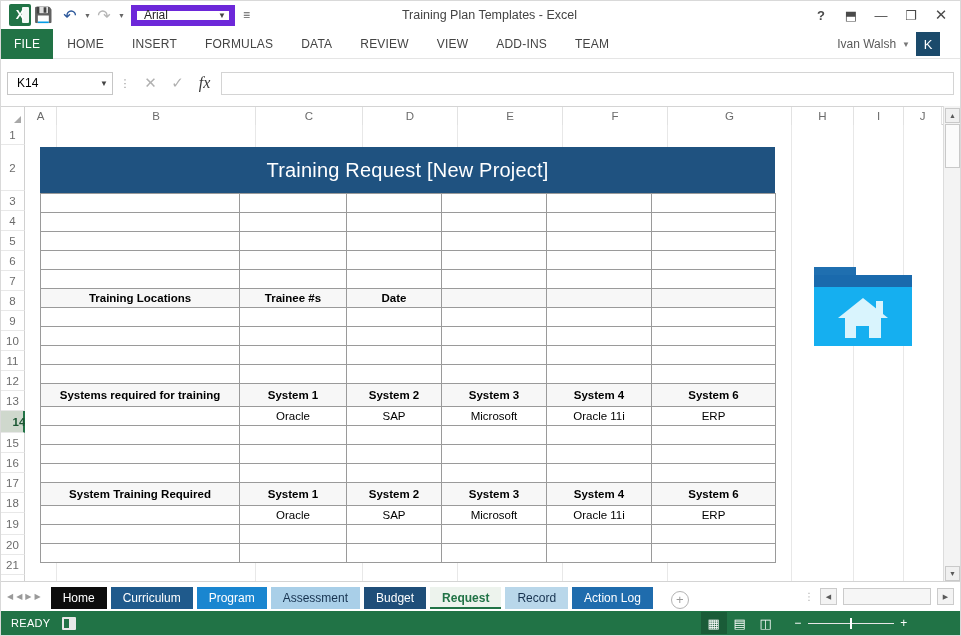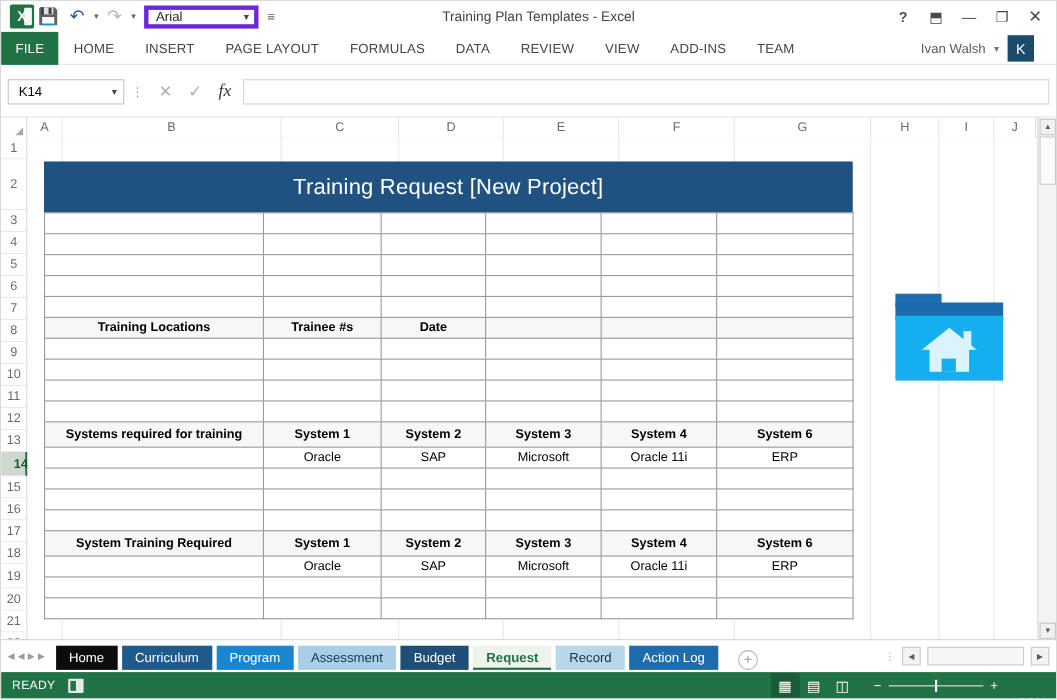--- a/index.html
+++ b/index.html
@@ -36,21 +36,21 @@
   .excel-logo span{ position:relative; z-index:2; color:#fff; }
   .qat-icon {
     width: 26px; height: 24px; display: flex; align-items: center; justify-content: center;
     color: #4f5d75; font-size: 14px; cursor: default;
   }
   .qat-icon.save { color: #8e6fb0; font-size: 15px; }
   .qat-icon.undo { color: #2b579a; font-size: 16px; }
   .qat-icon.redo { color: #b6b6b6; font-size: 16px; }
   .caret { font-size: 7px; color: #666; margin-left: 1px; }
   .fontbox {
-    margin-left: 6px; width: 104px; height: 21px; border: 4px solid #6d28d9;
+    margin-left: 6px; width: 104px; height: 21px; border: 6px solid #6d28d9;
     background: #fff; display: flex; align-items: center; padding: 0 3px 0 7px;
     font-size: 12px; color: #262626;
   }
   .fontbox .lbl { flex: 1; }
   .fontbox .arr { font-size: 8px; color: #444; }
   .qat-more { margin-left: 8px; color: #5a5a5a; font-size: 12px; }
 
   .win-title {
     position: absolute; left: 0; top: 0; width: 961px; height: 28px;
     line-height: 28px; text-align: center; font-size: 12.5px; color: #444; padding-left: 16px;
@@ -295,21 +295,20 @@
       <div class="win-btn">❐</div>
       <div class="win-btn close">✕</div>
     </div>
   </div>
 
   <div class="ribbon">
     <div class="tabs">
       <div class="rtab file">FILE</div>
       <div class="rtab">HOME</div>
       <div class="rtab">INSERT</div>
-      <div class="rtab">PAGE LAYOUT</div>
       <div class="rtab">FORMULAS</div>
       <div class="rtab">DATA</div>
       <div class="rtab">REVIEW</div>
       <div class="rtab">VIEW</div>
       <div class="rtab">ADD-INS</div>
       <div class="rtab">TEAM</div>
     </div>
     <div class="user-area">
       <span class="user-name">Ivan Walsh</span>
       <span class="user-caret">▼</span>

